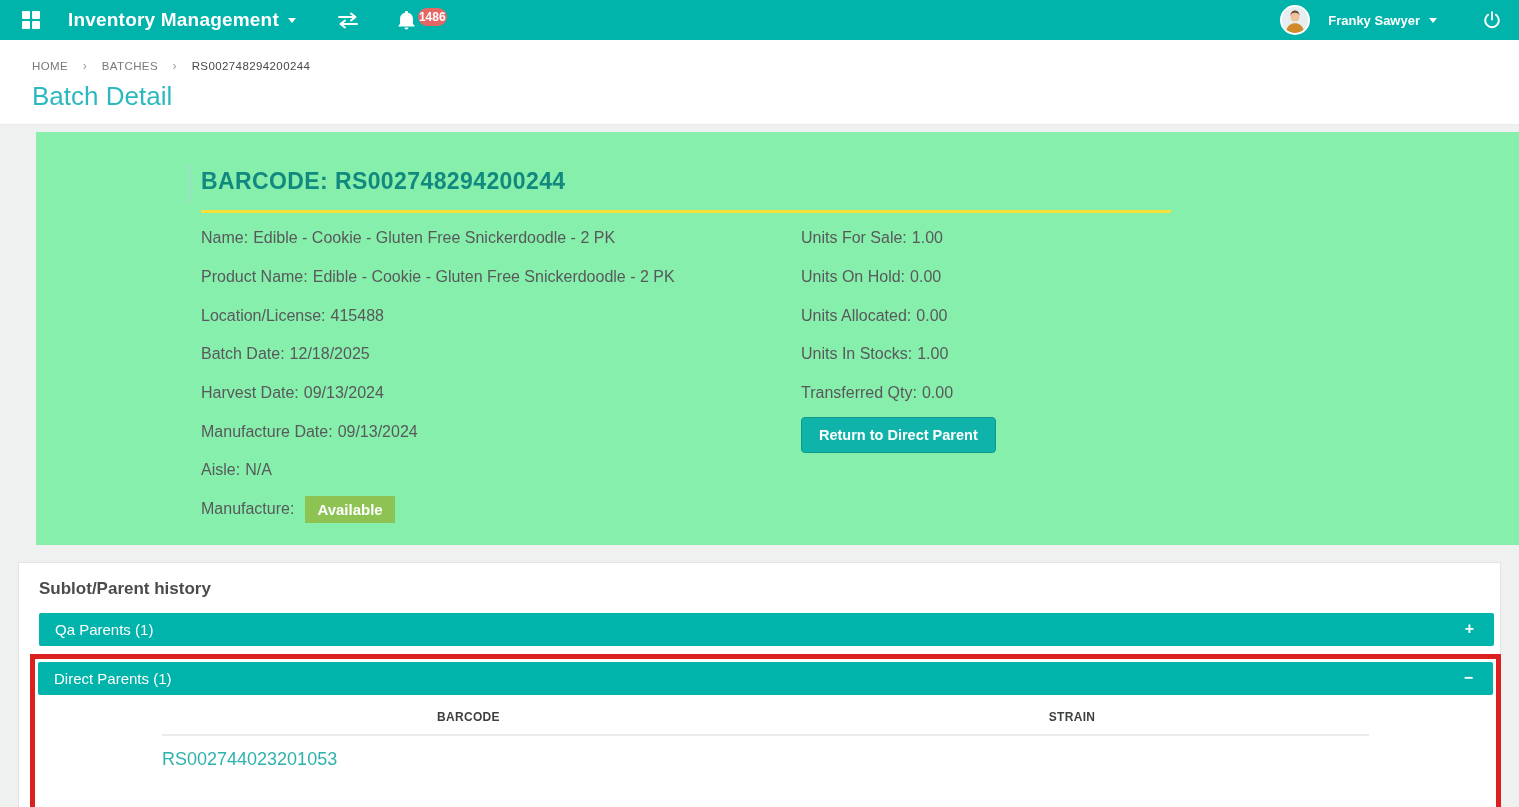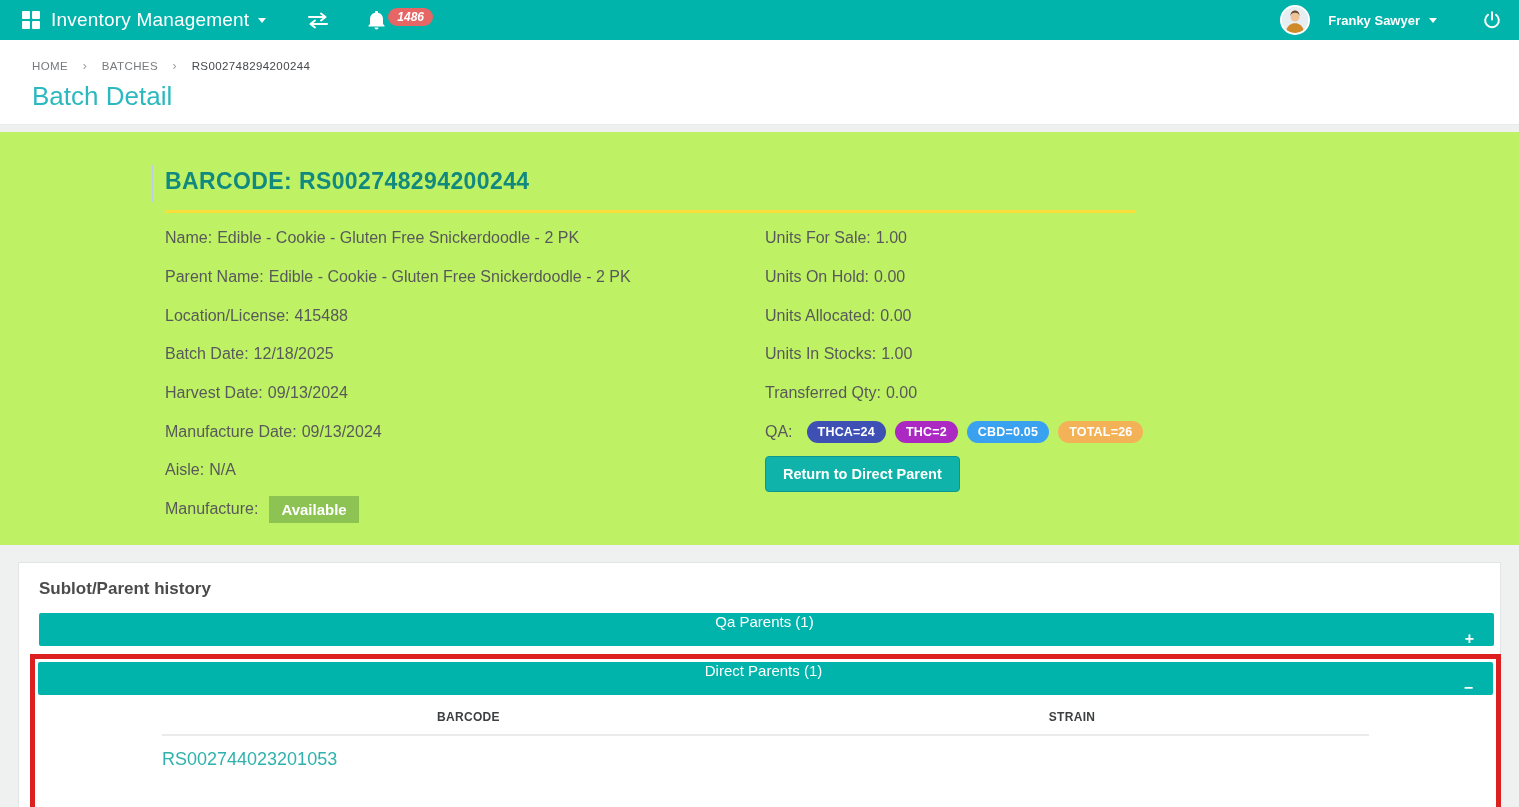--- a/index.html
+++ b/index.html
@@ -2,46 +2,46 @@
 <html><head>
 <meta charset="utf-8">
 <style>
   * { margin:0; padding:0; box-sizing:border-box; }
   html,body { width:1519px; height:807px; overflow:hidden; background:#eff1f1;
               font-family:"Liberation Sans","DejaVu Sans",sans-serif; }
 
   
   .navbar { height:40px; background:#00b3ab; display:flex; align-items:center;
             padding:0 14px 0 22px; color:#fff; }
-  .nav-title { font-size:19px; font-weight:400; margin-left:11px; letter-spacing:.2px; }
+  .nav-title { font-size:19px; font-weight:700; margin-left:28px; letter-spacing:.2px; }
   .caret { width:0; height:0; border:4px solid transparent; border-top:5px solid #fff;
            display:inline-block; margin-left:9px; margin-top:5px; }
   .nav-swap { margin-left:40px; display:flex; align-items:center; cursor:pointer; }
   .nav-bell { margin-left:38px; display:flex; align-items:center; cursor:pointer; }
   .badge-count { background:#e66665; color:#fff; font-size:12px; font-weight:700;
-                 border-radius:9px; padding:2px 9px; margin-left:3px; position:relative; top:-3px;font-style:italic;}
+                 border-radius:9px; padding:2px 1px; margin-left:3px; position:relative; top:-3px;}
   .nav-spacer { flex:1; }
   .nav-user { display:flex; align-items:center; cursor:pointer; }
   .avatar-wrap { width:30px; height:30px; border:2px solid #fff; border-radius:50%;
                  overflow:hidden; background:#dfe9ee; }
   .user-name { font-size:13px; font-weight:700; margin-left:18px; }
   .nav-power { margin-left:46px; margin-right:4px; cursor:pointer; display:flex; align-items:center;}
 
   
   .crumb-strip { background:#fff; padding:19px 0 12px 32px; border-bottom:1px solid #e9eaea; }
   .crumbs { font-size:11.5px; color:#77797c; letter-spacing:.4px; }
   .crumbs .sep { margin:0 11px; color:#9a9c9e; font-size:12px; }
   .crumb-link { cursor:pointer; }
   .crumb-current { color:#46484b; }
   .page-title { font-size:26px; font-weight:300; color:#2bb9bf; margin-top:8px; }
 
   .gray-band { height:7px; background:#eff1f1; }
 
   
-  .detail-wrap { background:#bef264; padding:36px 30px 16px 165px; position:relative; }
+  .detail-wrap { background:#86efac; padding:36px 30px 16px 165px; position:relative;margin-left:36px; }
   .vline { position:absolute; left:152px; top:33px; width:1px; height:37px; background:#c3c9ea; }
   .barcode-heading { font-size:23px; font-weight:700; color:#12897f; letter-spacing:.4px; }
   .yellow-line { width:970px; height:3px; background:#f9df3a; margin-top:15px; }
   .columns { display:flex; margin-top:6px; }
   .col-left { width:600px; }
   .col-right { flex:1; }
   .field-row { height:38.7px; display:flex; align-items:center; font-size:16px; color:#58595b; }
   .field-row .lbl { margin-right:5px; }
   .avail-badge { background:#8dc353; color:#fff; font-size:15px; font-weight:700;
                  border-radius:0; padding:5px 12px; margin-left:6px; }
@@ -51,21 +51,21 @@
   .teal-btn { background:#10b3aa; border:1px solid #0c9890; color:#fff; font-size:14.5px;
               font-weight:700; padding:9px 17px; border-radius:4px; cursor:pointer;
               font-family:inherit; }
 
   
   .history-card { margin:17px 18px 0 18px; background:#fff; border:1px solid #e3e5e5;
                   padding:16px 6px 0 20px; }
   .history-title { font-size:17px; color:#4b4b4b; }
   .accordion-bar { background:#00b3ab; color:#fff; height:33px; display:flex;
                    align-items:center; padding:0 20px 0 16px; font-size:15px;
-                   border-radius:2px; cursor:pointer;flex-direction:column; }
+                   border-radius:2px; cursor:pointer; }
   .accordion-bar .toggle { margin-left:auto; font-weight:700; font-size:16px; }
   .bar-qa { margin-top:14px; margin-bottom:8px; }
   .annotation-box { border:5px solid #dc1f1f; margin:0 -7px 0 -9px; padding:3px 3px 0 3px; }
   .table-zone { margin-left:124px; width:1207px; }
   .ptable { width:100%; border-collapse:collapse; }
   .ptable th { text-align:center; font-size:12px; font-weight:700; color:#3d3f40;
                letter-spacing:.3px; padding:15px 0 10px 0; border-bottom:2px solid #ebebeb; }
   .th-barcode { width:613px; }
   .ptable td { padding-top:13px; font-size:18px;margin-top:14px; }
   .cell-link { color:#2fb2ad; cursor:pointer; }
@@ -148,21 +148,21 @@
   <h2 class="barcode-heading">BARCODE: RS002748294200244</h2>
   <div class="yellow-line"></div>
 
   <div class="columns">
     <div class="col-left">
       <div class="field-row">
         <span class="lbl">Name:</span>
         <span>Edible - Cookie - Gluten Free Snickerdoodle - 2 PK</span>
       </div>
       <div class="field-row">
-        <span class="lbl">Parent Name:</span>
+        <span class="lbl">Product Name:</span>
         <span>Edible - Cookie - Gluten Free Snickerdoodle - 2 PK</span>
       </div>
       <div class="field-row">
         <span class="lbl">Location/License:</span>
         <span>415488</span>
       </div>
       <div class="field-row">
         <span class="lbl">Batch Date:</span>
         <span>12/18/2025</span>
       </div>
@@ -197,27 +197,20 @@
         <span class="lbl">Units Allocated:</span>
         <span>0.00</span>
       </div>
       <div class="field-row">
         <span class="lbl">Units In Stocks:</span>
         <span>1.00</span>
       </div>
       <div class="field-row">
         <span class="lbl">Transferred Qty:</span>
         <span>0.00</span>
-      </div>
-      <div class="field-row">
-        <span class="lbl">QA:</span>
-        <span class="qa-badge" style="background-color: rgb(62, 80, 180);">THCA=24</span>
-        <span class="qa-badge" style="background-color: rgb(172, 40, 194);">THC=2</span>
-        <span class="qa-badge" style="background-color: rgb(58, 161, 241);">CBD=0.05</span>
-        <span class="qa-badge" style="background-color: rgb(243, 178, 88);">TOTAL=26</span>
       </div>
       <div class="btn-row">
         <button class="teal-btn">Return to Direct Parent</button>
       </div>
     </div>
   </div>
 </section>
 
 <section class="history-card">
   <h3 class="history-title">Sublot/Parent history</h3>

